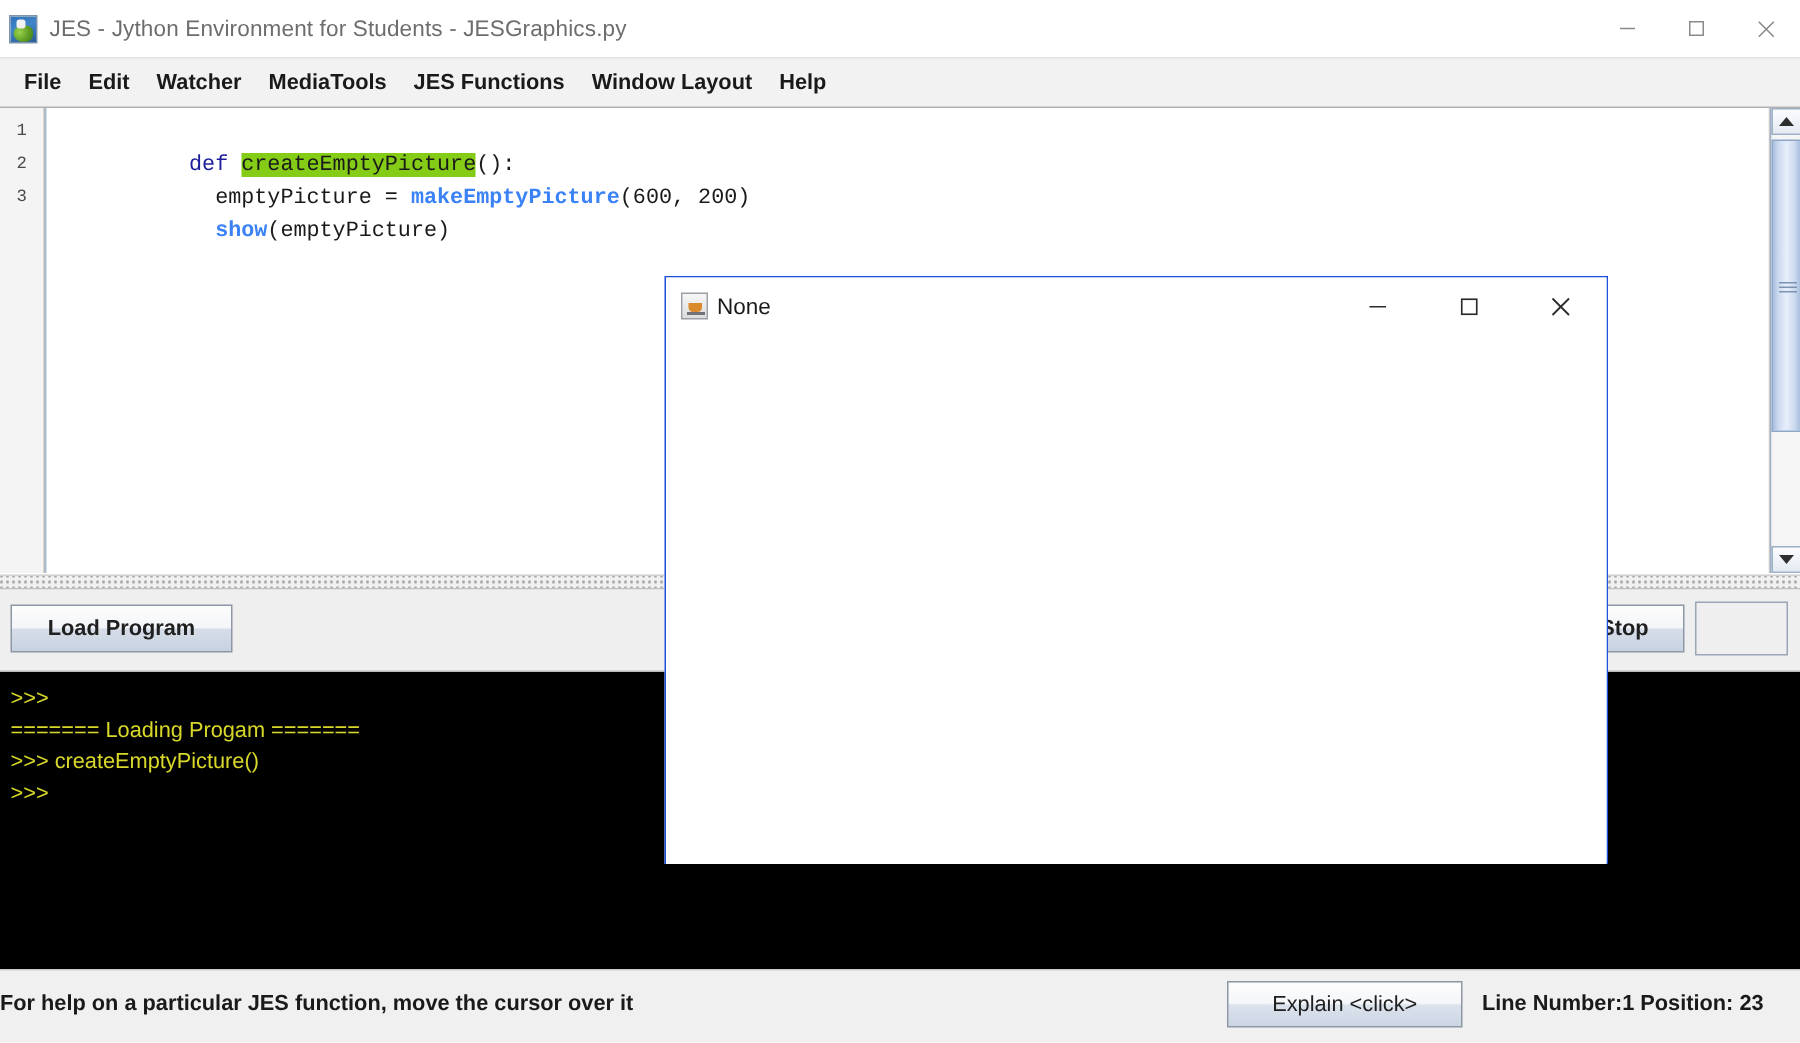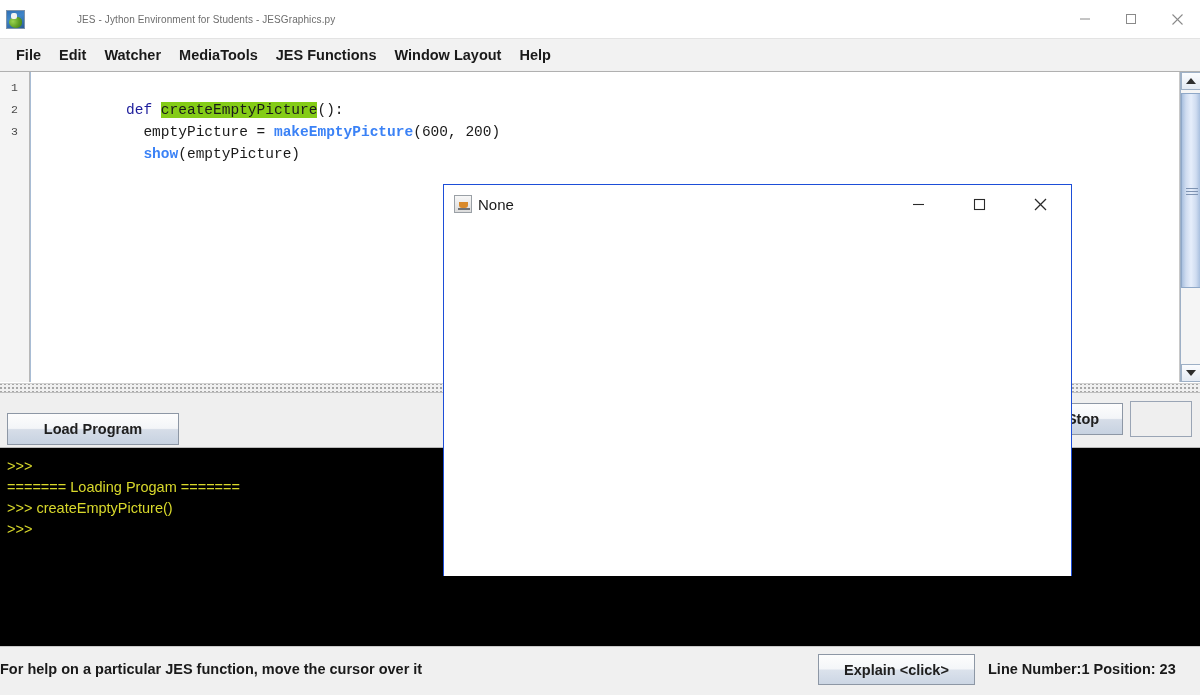--- a/index.html
+++ b/index.html
@@ -35,22 +35,22 @@
     left: 2px; top: 6px; width: 13px; height: 11px;
     background: radial-gradient(circle at 30% 40%, #9ad44f 0%, #5f9e24 55%, #3d7a18 100%);
     border-radius: 50% 40% 45% 55%;
   }
   .title-icon::after {
     content: ""; position: absolute;
     left: 4px; top: 2px; width: 6px; height: 6px;
     background: #f2f2f2; border-radius: 2px;
   }
   .title-text {
-    font-size: 10px; color: #6d6d6d;
-    letter-spacing: 0.1px; white-space: nowrap; margin-left: 44px;
+    font-size: 15px; color: #6d6d6d;
+    letter-spacing: 0.1px; white-space: nowrap;
   }
   .win-controls {
     position: absolute; right: 0; top: 0;
     height: 38px; display: flex;
   }
   .win-btn {
     width: 46px; height: 38px;
     display: flex; align-items: center; justify-content: center;
     color: #8a8a8a;
   }
@@ -168,21 +168,21 @@
     border-bottom: 1px solid #b9b9b9;
   }
   .jbutton {
     position: absolute;
     background: linear-gradient(180deg,#fdfdfd 0%,#f3f5f8 48%,#d6dde8 52%,#c7d2e1 100%);
     border: 1px solid #8d97a5;
     font-size: 14.5px; font-weight: bold; color: #202020;
     display: flex; align-items: center; justify-content: center;
     white-space: nowrap;
   }
-  #load-program-button { left: 7px; top: 20px; width: 172px; height: 32px; }
+  #load-program-button { left: 7px; top: 10px; width: 148px; height: 32px; }
   #stop-button { left: 1043px; top: 10px; width: 80px; height: 32px; }
   #extra-button {
     left: 1130px; top: 8px; width: 62px; height: 36px;
     background: #efefef; border: 1px solid #9aa5b5;
   }
 
   
   .console {
     position: absolute; top: 448px; left: 0;
     width: 1200px; height: 198px;
@@ -208,21 +208,21 @@
   .status-help {
     position: absolute; left: 0; top: 14px;
     font-size: 14.5px; font-weight: bold; color: #1a1a1a;
     white-space: nowrap;
   }
   #explain-button {
     position: absolute; left: 818px; top: 654px;
     width: 157px; height: 31px;
     background: linear-gradient(180deg,#fdfdfd 0%,#f4f6f9 48%,#dbe2ec 52%,#ccd6e4 100%);
     border: 1px solid #8d97a5;
-    font-size: 14.5px; font-weight: bold; color: #202020;
+    font-size: 14.5px; font-weight: normal; color: #202020;
     display: flex; align-items: center; justify-content: center;
     z-index: 6;
   }
   .status-pos {
     position: absolute; left: 988px; top: 14px;
     font-size: 14.5px; font-weight: bold; color: #1a1a1a;
     white-space: nowrap;
   }
 
   

